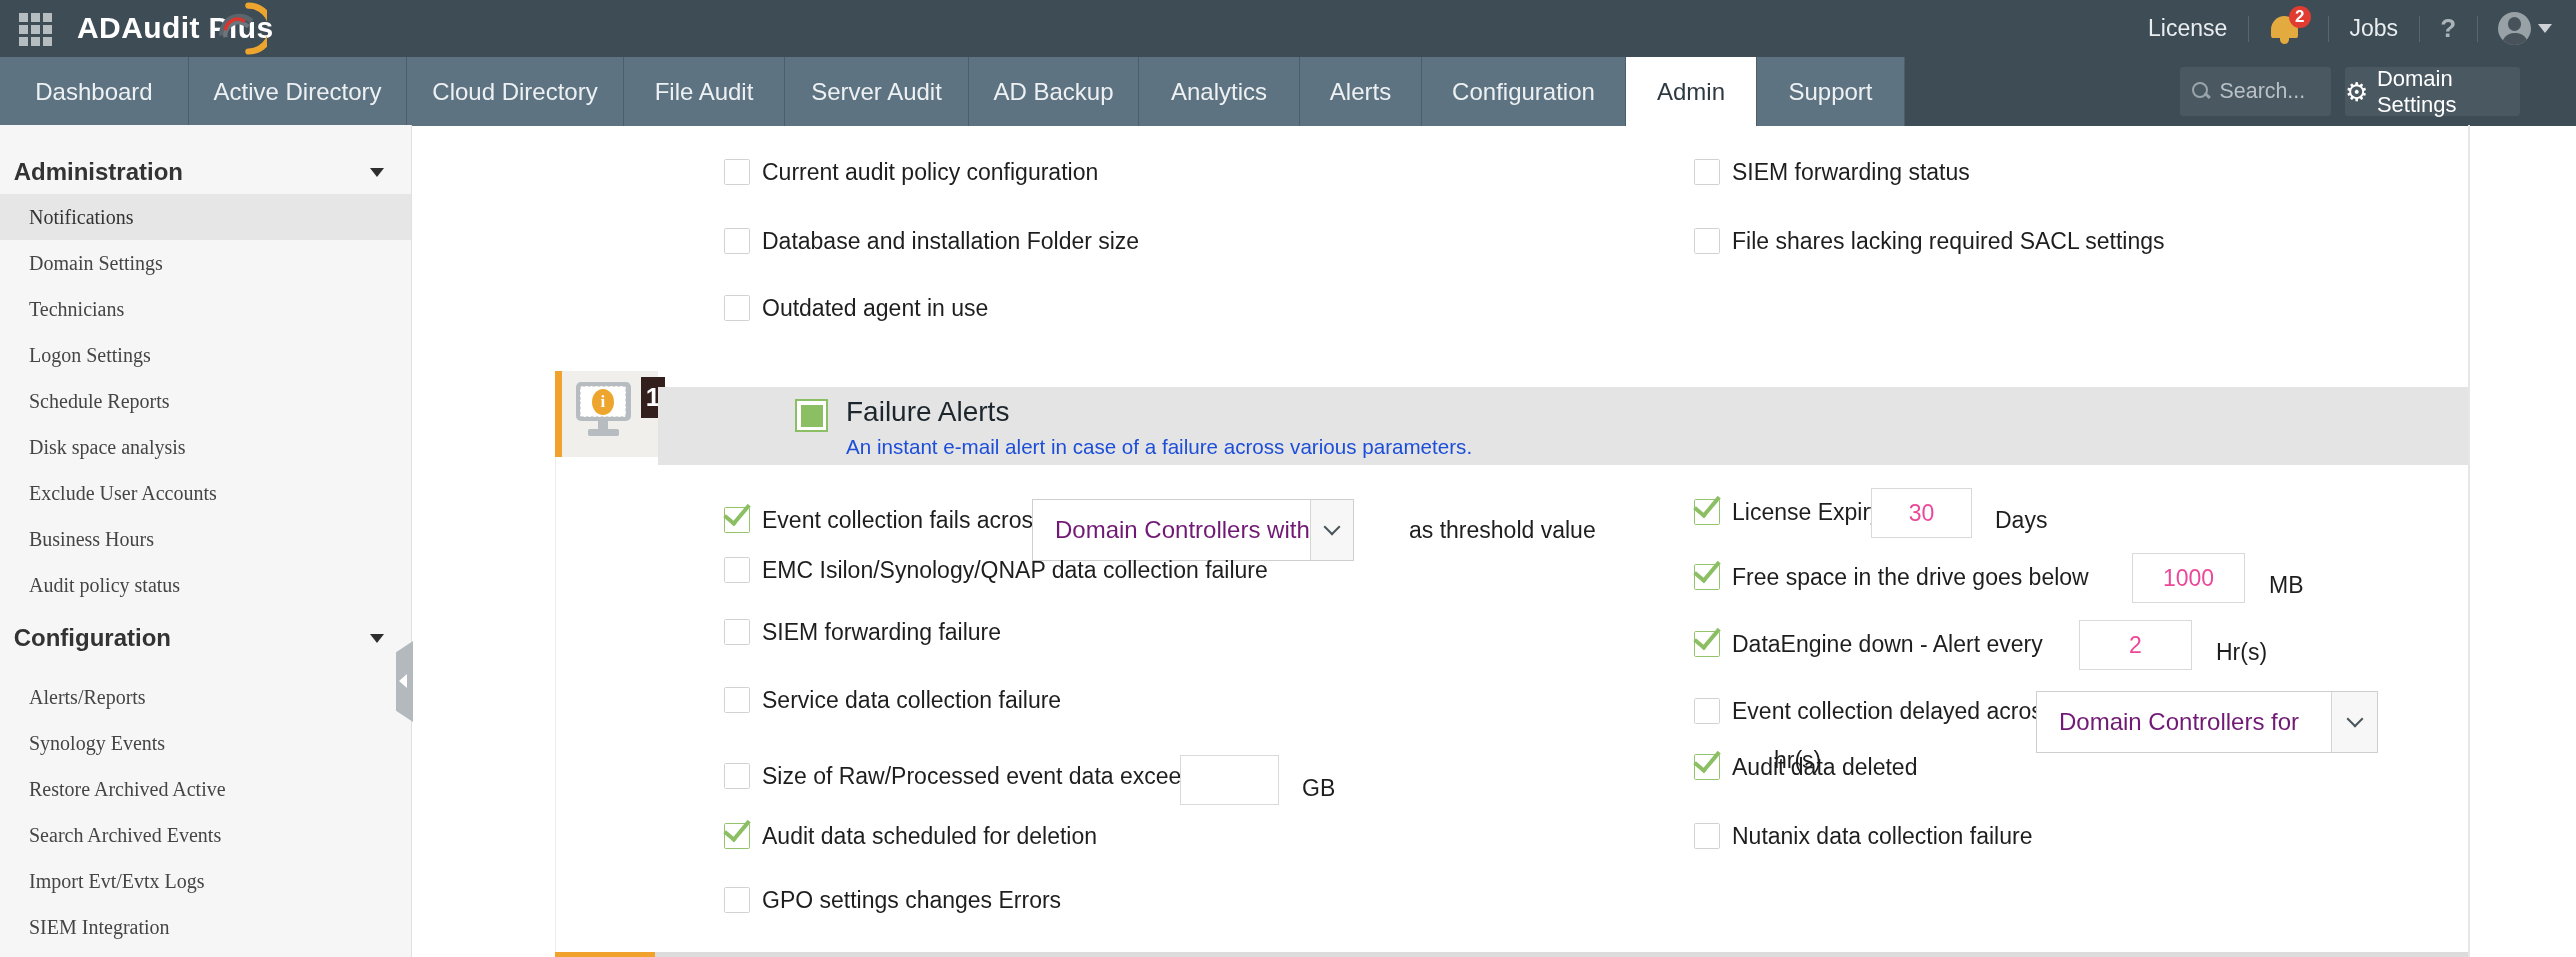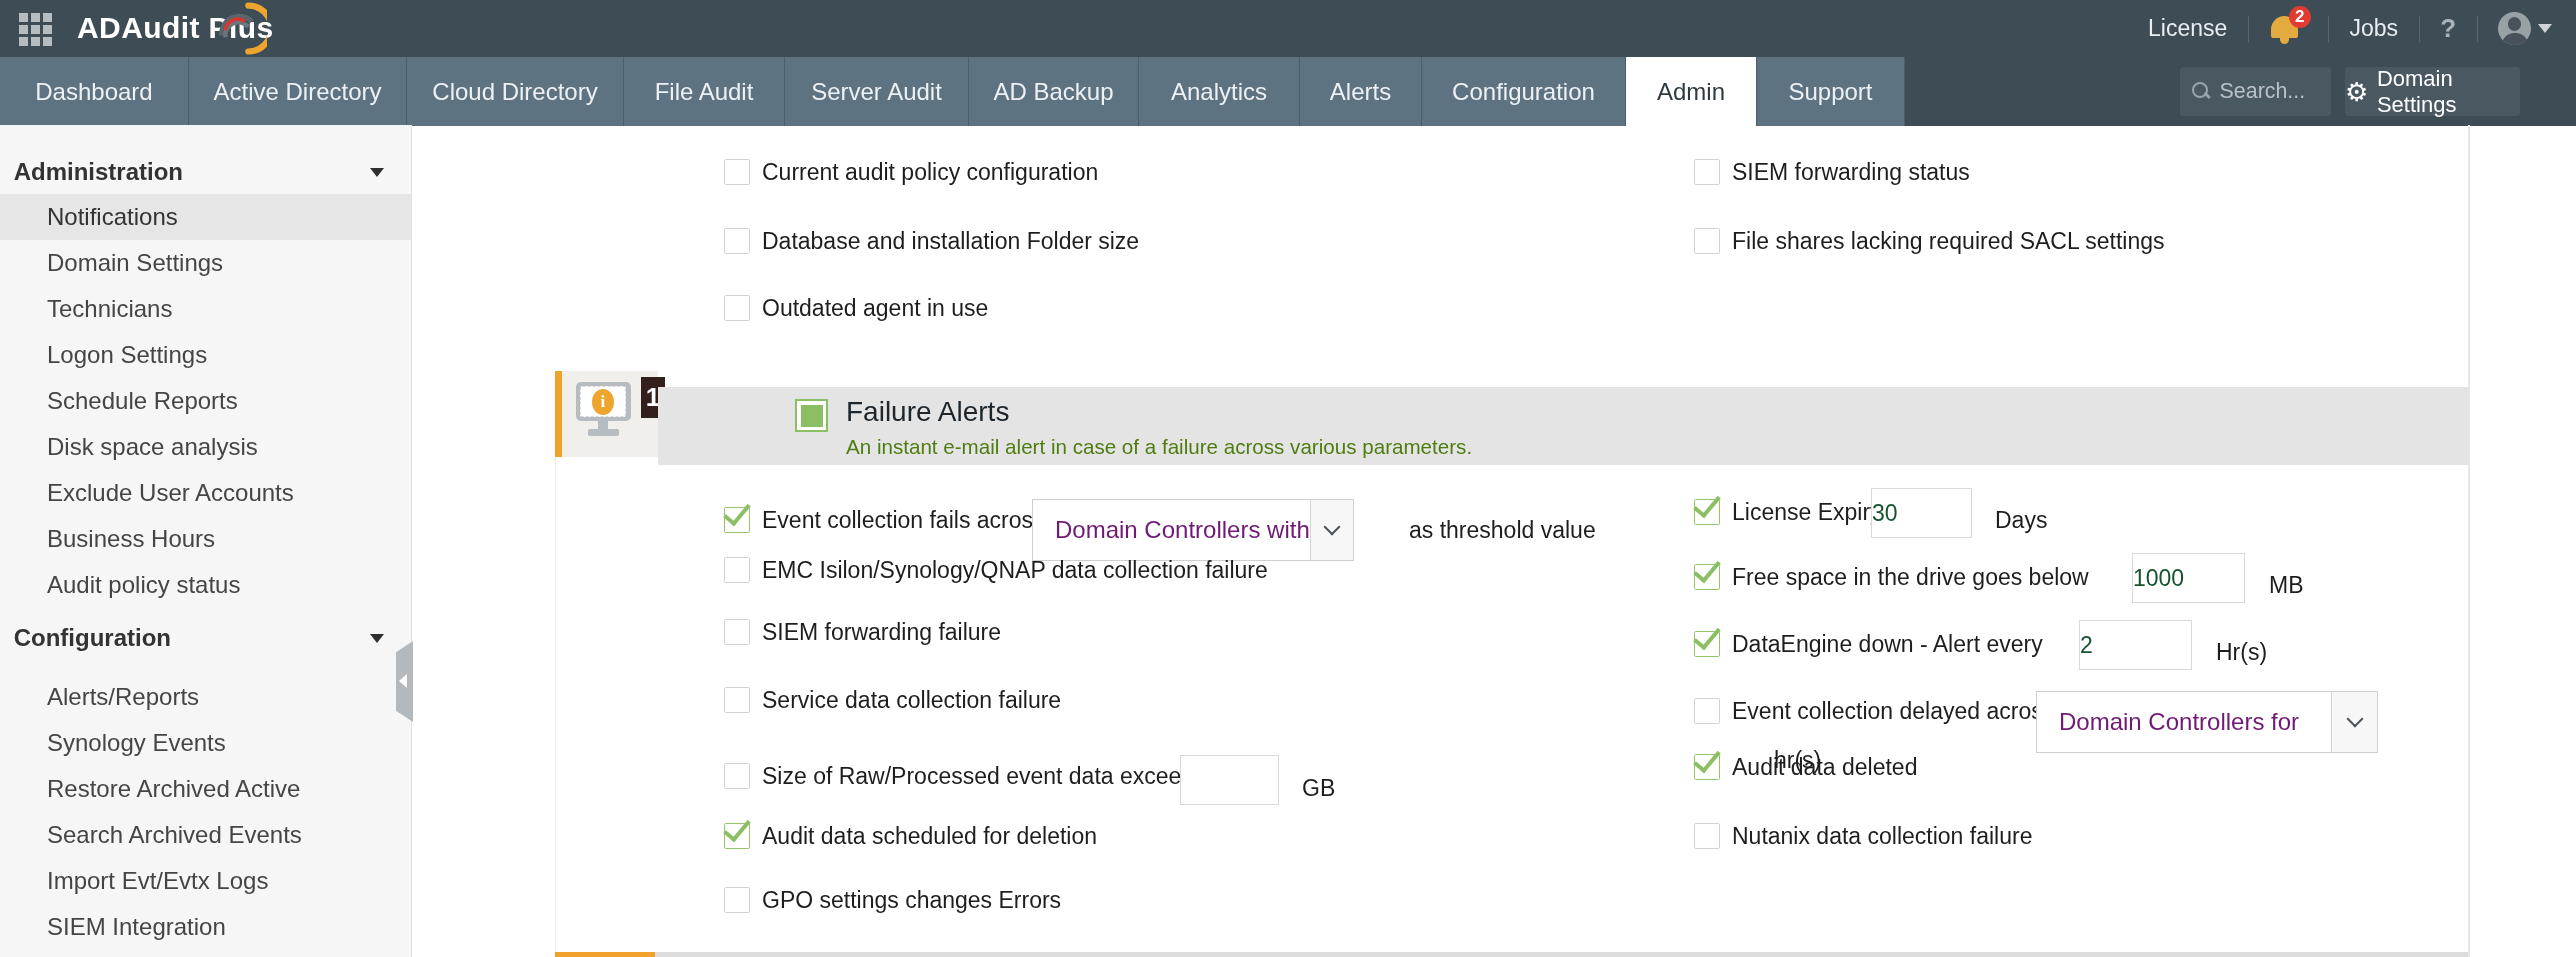--- a/index.html
+++ b/index.html
@@ -43,37 +43,37 @@
   .searchbox input::placeholder { color:#b9c1c6; opacity:1; }
   .domain-chip { position:absolute; left:2345px; top:67px; width:175px; height:49px; background:#4a5862; border-radius:3.4px;
     display:flex; align-items:center; justify-content:center; gap:8.6px; color:#fff; font-size:22px; cursor:pointer; }
   .gear { color:#ffffff; font-size:26px; line-height:1; }
 
   
   .sidebar { position:absolute; left:0; top:125px; width:412px; height:832px; background:#f6f6f7; border-right:0.9px solid #e0e0e0; }
   .side-header { position:relative; height:45px; line-height:45px; padding-left:13.7px; font-size:24px; font-weight:bold; color:#333; cursor:pointer; }
   .side-caret { position:absolute; right:27px; top:19px; width:0; height:0;
     border-left:7.7px solid transparent; border-right:7.7px solid transparent; border-top:9.4px solid #2e2e2e; }
-  .side-item { height:46px; line-height:46px; padding-left:47px; font-size:24px; color:#454545; cursor:pointer; white-space:nowrap; }
+  .side-item { height:46px; line-height:46px; padding-left:29px; font-size:20px; color:#454545; cursor:pointer; white-space:nowrap;font-family:Liberation Serif, serif; }
   .side-item.selected { background:#e6e6e6; color:#333; }
   .side-handle { position:absolute; left:396px; top:516px; width:17px; height:81px; background:#b3b9bd;
     clip-path:polygon(0 14%, 100% 0, 100% 100%, 0 86%); cursor:pointer; }
   .side-handle::after { content:''; position:absolute; left:2.6px; top:33px; width:0; height:0;
     border-top:7.7px solid transparent; border-bottom:7.7px solid transparent; border-right:8.6px solid #ffffff; }
 
   
   .vdivider { position:absolute; left:2468px; top:125px; width:1.7px; height:832px; background:#e6e6e6; }
   .content-lborder { position:absolute; left:555px; top:456px; width:0.9px; height:496px; background:#ededed; }
   .cb { position:absolute; width:26px; height:26px; background:#fff; border:1.7px solid #d2d2d2; border-radius:1.7px; cursor:pointer; }
   .cb.on { border-color:#95c36c; }
   .cb.on::after { content:''; position:absolute; left:5.1px; top:-8.6px; width:10.3px; height:22px;
     border-right:4.3px solid #8cbf63; border-bottom:4.3px solid #8cbf63; transform:rotate(40deg); }
   .lbl { position:absolute; height:26px; line-height:26px; font-size:23px; color:#1e1e1e; white-space:nowrap; }
   .unit { position:absolute; height:26px; line-height:26px; font-size:23px; color:#1e1e1e; white-space:nowrap;margin-top:8px; }
-  .inp { position:absolute; border:1.7px solid #d9d9d9; background:#fff; text-align:left; font-size:23px; color:#14532d;
+  .inp { position:absolute; border:1.7px solid #d9d9d9; background:#fff; text-align:center; font-size:23px; color:#ec4899;
     font-family:"Liberation Sans","DejaVu Sans",sans-serif; outline:none; }
   .sel { position:absolute; height:62px; background:#fff; border:1.7px solid #cfcfcf; display:flex; align-items:stretch; cursor:pointer; }
   .sel-text { flex:1; display:flex; align-items:center; padding-left:22px; font-size:24px; color:#701a75; white-space:nowrap; }
   .sel-btn { width:46px; border-left:1.7px solid #d5d5d5; background:#f7f7f7; display:flex; align-items:center; justify-content:center; }
   .chev { width:12px; height:12px; border-right:2.6px solid #4a555c; border-bottom:2.6px solid #4a555c; transform:rotate(45deg); margin-top:-5.1px; }
 
   
   .band { position:absolute; left:555px; top:371px; width:1913px; height:86px; }
   .band-stripe { position:absolute; left:0; top:0; width:6.9px; height:86px; background:#f0a22c; }
   .band-beige { position:absolute; left:6.9px; top:0; width:96px; height:86px; background:#f0efeb; }
@@ -85,21 +85,21 @@
   .mon-i { width:22px; height:26px; background:#eda52d; border-radius:50%; color:#fff; font-size:17px; font-weight:bold;
     display:flex; align-items:center; justify-content:center; font-family:"Liberation Serif","DejaVu Serif",serif; }
   .mon-neck { position:absolute; left:22px; top:39px; width:10.3px; height:7.7px; background:#b6bcc0; }
   .mon-base { position:absolute; left:12px; top:47px; width:31px; height:6.9px; background:#b6bcc0; border-radius:1.7px; }
   .num-badge { position:absolute; left:86px; top:6px; width:24px; height:41px; background:#33201c; color:#fff;
     font-size:26px; font-weight:bold; display:flex; align-items:center; justify-content:center; }
   .green-sq { position:absolute; left:137px; top:12px; width:33px; height:33px; border:2.6px solid #8cbf63; background:#fff;
     display:flex; align-items:center; justify-content:center; cursor:pointer; }
   .green-sq span { width:22px; height:22px; background:#8cbf63; display:block; }
   .band-title { position:absolute; left:188px; top:8.6px; font-size:28px; color:#1c262c; }
-  .band-sub { position:absolute; left:188px; top:48px; font-size:20.6px; color:#4d7c0f; }
+  .band-sub { position:absolute; left:188px; top:48px; font-size:20.6px; color:#1d4ed8; }
 
   .stray { position:absolute; font-size:23px; color:#1e1e1e; }
 
   .bottom-strip { position:absolute; top:952px; height:5.1px; }
   .bottom-strip.orange { left:555px; width:100px; background:#f0a22c; }
   .bottom-strip.gray { left:655px; width:1813px; background:#dcdcdc; }
 </style>
 </head>
 <body>
 

